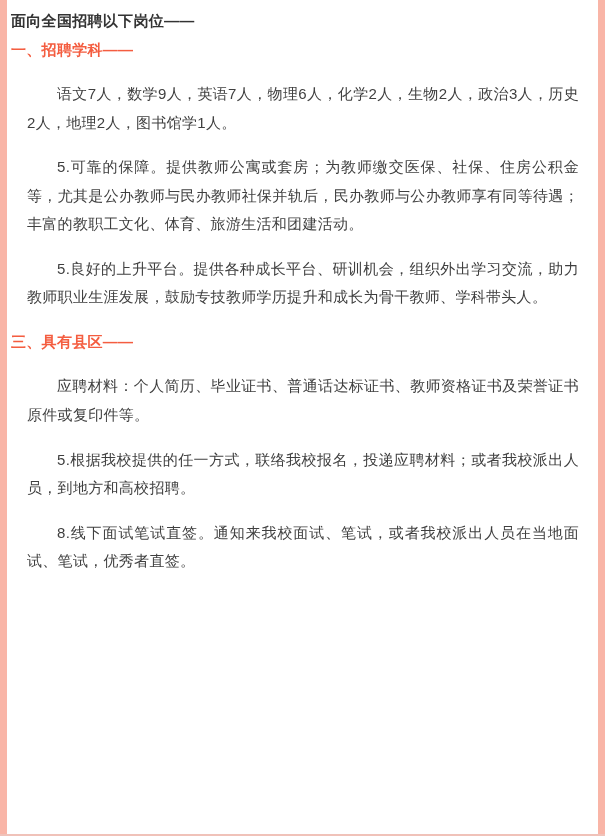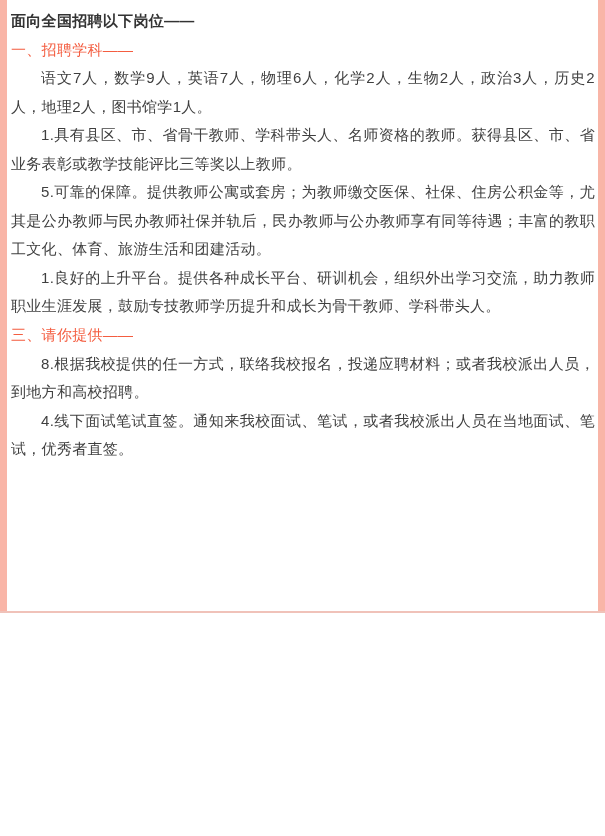--- a/index.html
+++ b/index.html
@@ -2,21 +2,21 @@
 <html style="--heading: #f45d40; --body_text: #3f3f3f; --title_text: #333333; --border_stripe: #f9b5a7; --bottom_line: #f0c2b9;"><head>
 <meta charset="utf-8">
 <style>
   html,body{margin:0;padding:0;background:#ffffff;}
   body{
     width:605px;height:836px;
     font-family:"Liberation Sans","DejaVu Sans",sans-serif;
   }
   .page{
     position:relative;
-    width:605px;height:613px;
+    width:605px;height:836px;
     background:#ffffff;
     overflow:hidden;
     box-sizing:border-box;
     padding-left:40px;
   }
   .stripe{
     position:absolute;top:0;bottom:0;width:7px;
     background:var(--border_stripe,#f9b5a7);
   }
   .stripe-left{left:0;}
@@ -38,45 +38,45 @@
   .doc-title{
     margin:0;
     font-size:15px;
     font-weight:700;
     color:var(--title_text,#333333);
     text-indent:0;
   }
   .section-heading{
     margin:0;
     font-size:15px;
-    font-weight:400;
+    font-weight:700;
     color:var(--heading,#f45d40);
     text-indent:0;
   }
   .para{
-    margin:0;
+    margin:16px;
     text-indent:2em;
   }
 </style>
 </head>
 <body>
 
 <div class="page">
   <div class="stripe stripe-left"></div>
   <div class="stripe stripe-right"></div>
   <div class="bottom-line"></div>
 
   <main class="content">
     <p class="doc-title">面向全国招聘以下岗位——</p>
 
     <h2 class="section-heading">一、招聘学科——</h2>
     <p class="para">语文7人，数学9人，英语7人，物理6人，化学2人，生物2人，政治3人，历史2人，地理2人，图书馆学1人。</p>
 
-    <p class="para">1.具有县区、市、省骨干教师、学科带头人、名师资格的教师。获得县区、市、省业务表彰或教学技能评比三等奖以上教师。</p>
     <p class="para">5.可靠的保障。提供教师公寓或套房；为教师缴交医保、社保、住房公积金等，尤其是公办教师与民办教师社保并轨后，民办教师与公办教师享有同等待遇；丰富的教职工文化、体育、旅游生活和团建活动。</p>
-    <p class="para">1.良好的上升平台。提供各种成长平台、研训机会，组织外出学习交流，助力教师职业生涯发展，鼓励专技教师学历提升和成长为骨干教师、学科带头人。</p>
+    <p class="para">5.良好的上升平台。提供各种成长平台、研训机会，组织外出学习交流，助力教师职业生涯发展，鼓励专技教师学历提升和成长为骨干教师、学科带头人。</p>
 
-    <h2 class="section-heading">三、请你提供——</h2>
+    <h2 class="section-heading">三、具有县区——</h2>
+    <p class="para">应聘材料：个人简历、毕业证书、普通话达标证书、教师资格证书及荣誉证书原件或复印件等。</p>
 
-    <p class="para">8.根据我校提供的任一方式，联络我校报名，投递应聘材料；或者我校派出人员，到地方和高校招聘。</p>
-    <p class="para">4.线下面试笔试直签。通知来我校面试、笔试，或者我校派出人员在当地面试、笔试，优秀者直签。</p>
+    <p class="para">5.根据我校提供的任一方式，联络我校报名，投递应聘材料；或者我校派出人员，到地方和高校招聘。</p>
+    <p class="para">8.线下面试笔试直签。通知来我校面试、笔试，或者我校派出人员在当地面试、笔试，优秀者直签。</p>
   </main>
 </div>
 
 </body></html>

